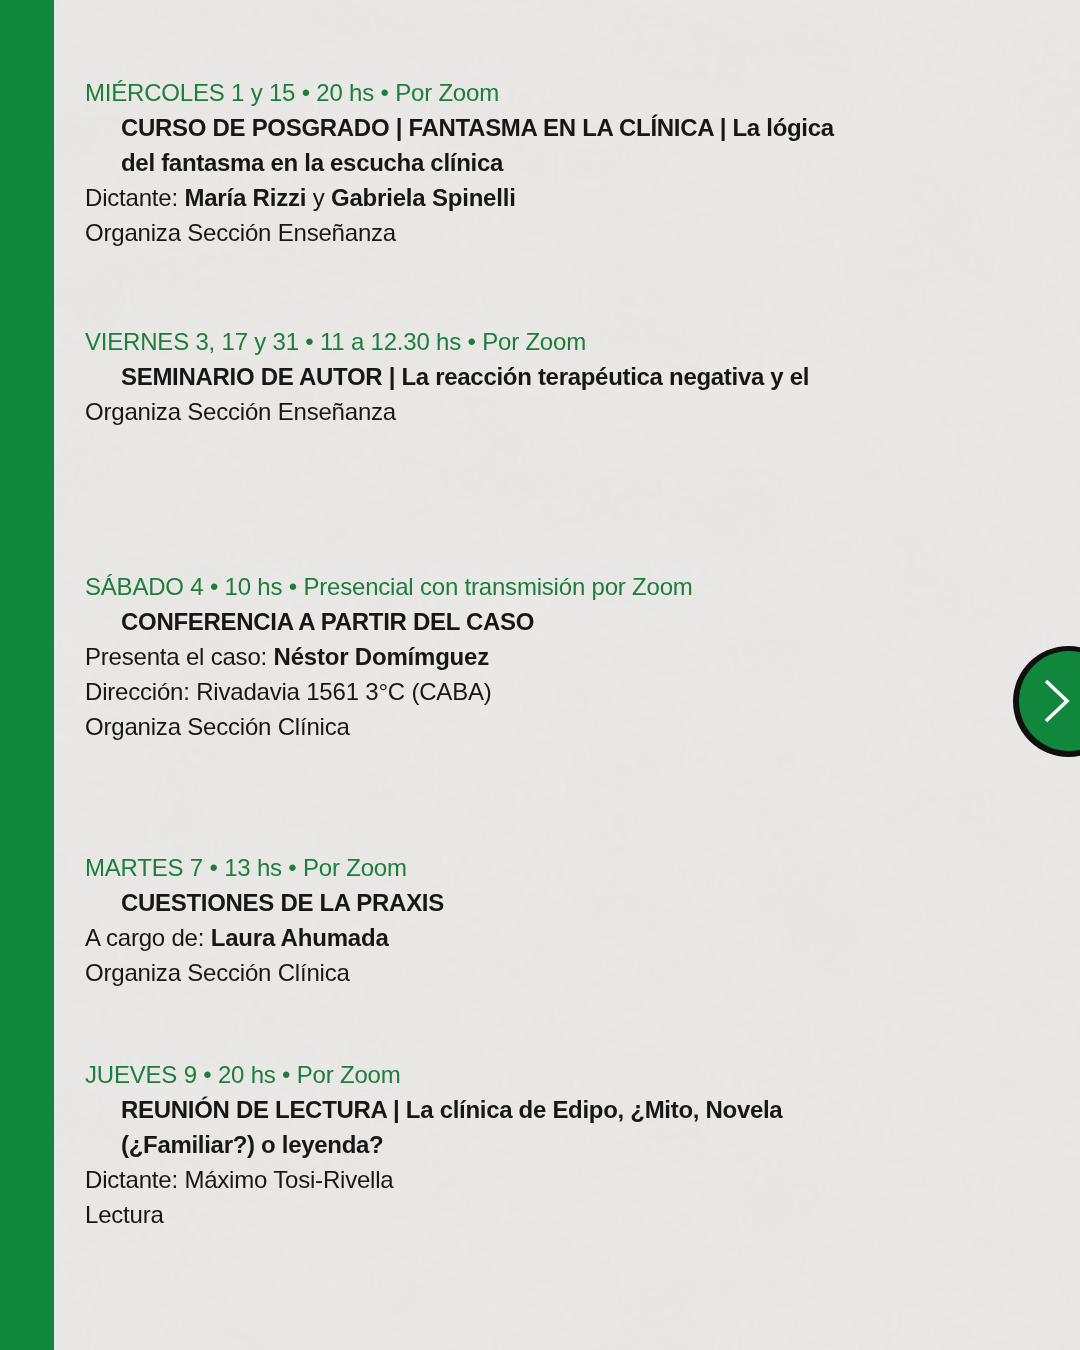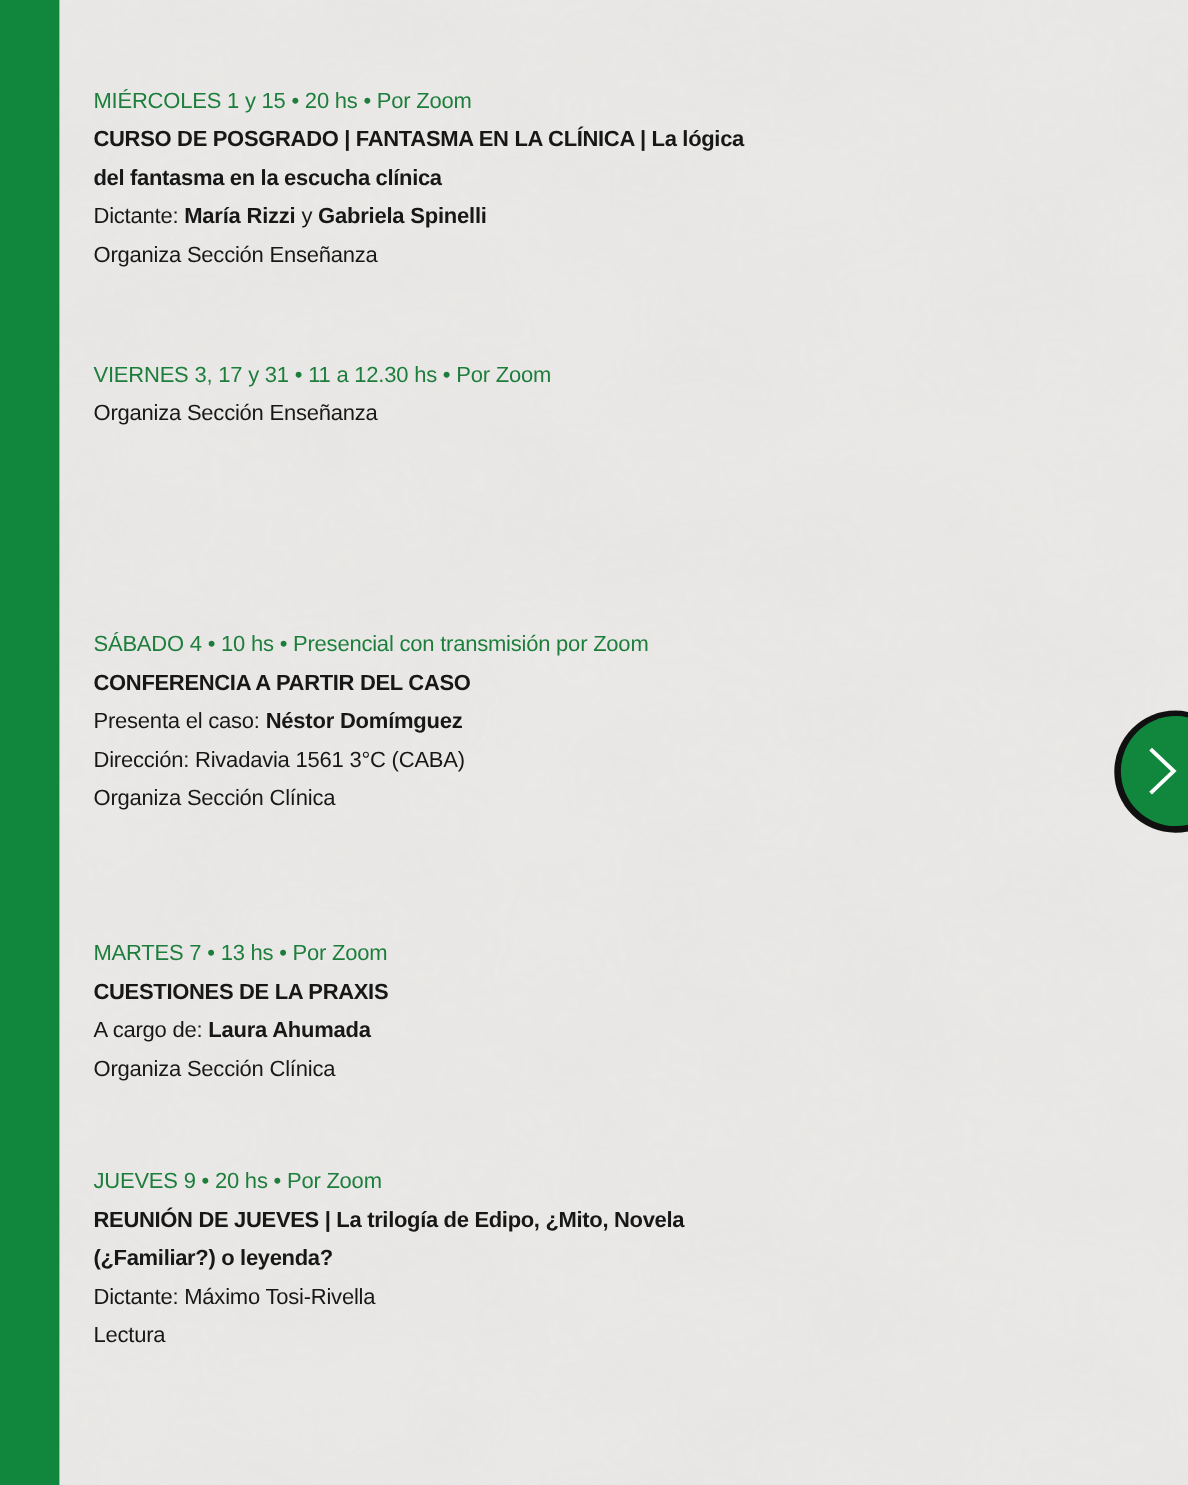--- a/index.html
+++ b/index.html
@@ -19,25 +19,25 @@
   }
   .texture{position:absolute;inset:0;z-index:1;pointer-events:none;}
   .sidebar{
     position:absolute;left:0;top:0;width:54px;height:1350px;
     background:var(--accent);z-index:3;
   }
   .content{position:absolute;left:85px;top:0;width:952px;z-index:2;}
   .event{position:absolute;left:0;width:952px;}
   .e1{top:75px;} .e2{top:324px;} .e3{top:569px;} .e4{top:850px;} .e5{top:1057px;}
   .line{
-    font-size:20px;line-height:35px;white-space:pre-wrap;
+    font-size:24px;line-height:35px;white-space:pre-wrap;
     letter-spacing:-0.2px;
   }
   .schedule{color:var(--header-green);font-weight:400;}
-  .title{font-weight:700;letter-spacing:-0.3px;}
+  .title{font-weight:700;letter-spacing:-0.3px;margin-left:36px;}
   .line b{font-weight:700;}
   .note{font-style:italic;font-weight:400;}
   .note .u{text-decoration:underline;text-underline-offset:5px;text-decoration-thickness:2px;}
   .next-btn{
     position:absolute;left:1008px;top:641px;width:72px;height:120px;
     z-index:4;cursor:pointer;background:none;border:none;padding:0;
   }
   .next-btn .circle-shadow{
     position:absolute;left:5px;top:5px;width:111px;height:111px;
     border-radius:50%;background:#101010;
@@ -71,41 +71,42 @@
   <section class="event e1">
     <div class="line schedule">MIÉRCOLES 1 y 15 • 20 hs • Por Zoom</div>
     <div class="line title">CURSO DE POSGRADO | FANTASMA EN LA CLÍNICA | La lógica</div>
     <div class="line title">del fantasma en la escucha clínica</div>
     <div class="line"><span>Dictante: </span><b>María Rizzi</b><span> y </span><b>Gabriela Spinelli</b></div>
     <div class="line">Organiza Sección Enseñanza</div>
   </section>
 
   <section class="event e2">
     <div class="line schedule">VIERNES 3, 17 y 31 • 11 a 12.30 hs • Por Zoom</div>
+    <div class="line title">SEMINARIO DE AUTOR | La reacción terapéutica negativa y el</div>
     <div class="line">Organiza Sección Enseñanza</div>
   </section>
 
   <section class="event e3">
     <div class="line schedule">SÁBADO 4 • 10 hs • Presencial con transmisión por Zoom</div>
     <div class="line title">CONFERENCIA A PARTIR DEL CASO</div>
     <div class="line"><span>Presenta el caso: </span><b>Néstor Domímguez</b></div>
     <div class="line">Dirección: Rivadavia 1561 3°C (CABA)</div>
     <div class="line">Organiza Sección Clínica</div>
   </section>
 
   <section class="event e4">
     <div class="line schedule">MARTES 7 • 13 hs • Por Zoom</div>
     <div class="line title">CUESTIONES DE LA PRAXIS</div>
     <div class="line"><span>A cargo de: </span><b>Laura Ahumada</b></div>
     <div class="line">Organiza Sección Clínica</div>
   </section>
 
   <section class="event e5">
     <div class="line schedule">JUEVES 9 • 20 hs • Por Zoom</div>
-    <div class="line title">REUNIÓN DE JUEVES | La trilogía de Edipo, ¿Mito, Novela</div>
+    <div class="line title">REUNIÓN DE LECTURA | La clínica de Edipo, ¿Mito, Novela</div>
     <div class="line title">(¿Familiar?) o leyenda?</div>
     <div class="line">Dictante: Máximo Tosi-Rivella</div>
     <div class="line">Lectura</div>
   </section>
 
 </div>
 
 <button class="next-btn">
   <span class="circle-shadow"></span>
   <span class="circle-green"></span>

